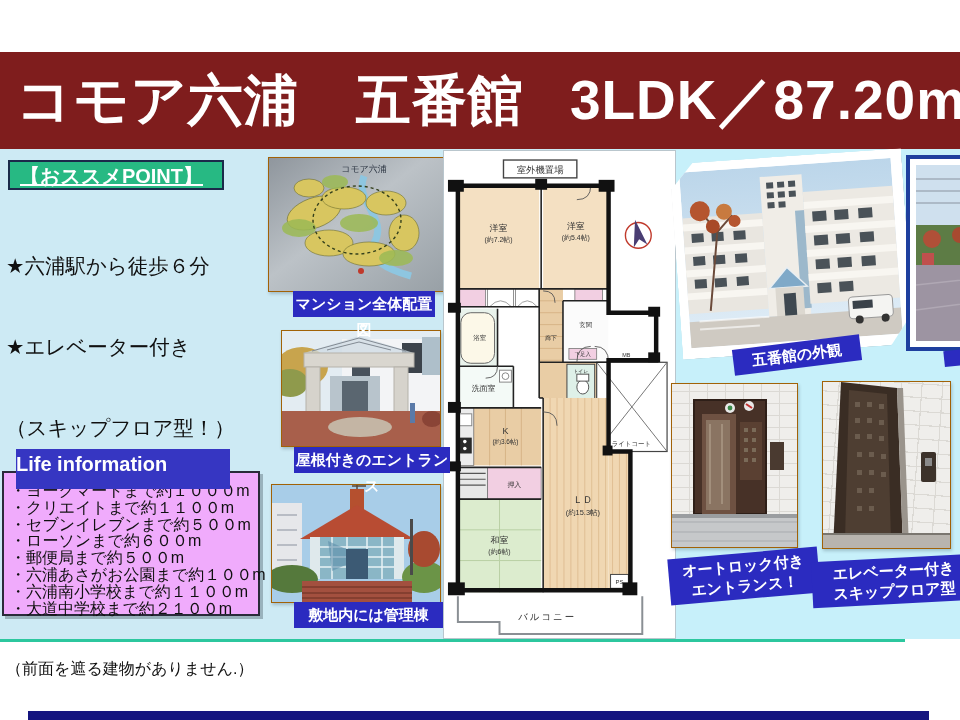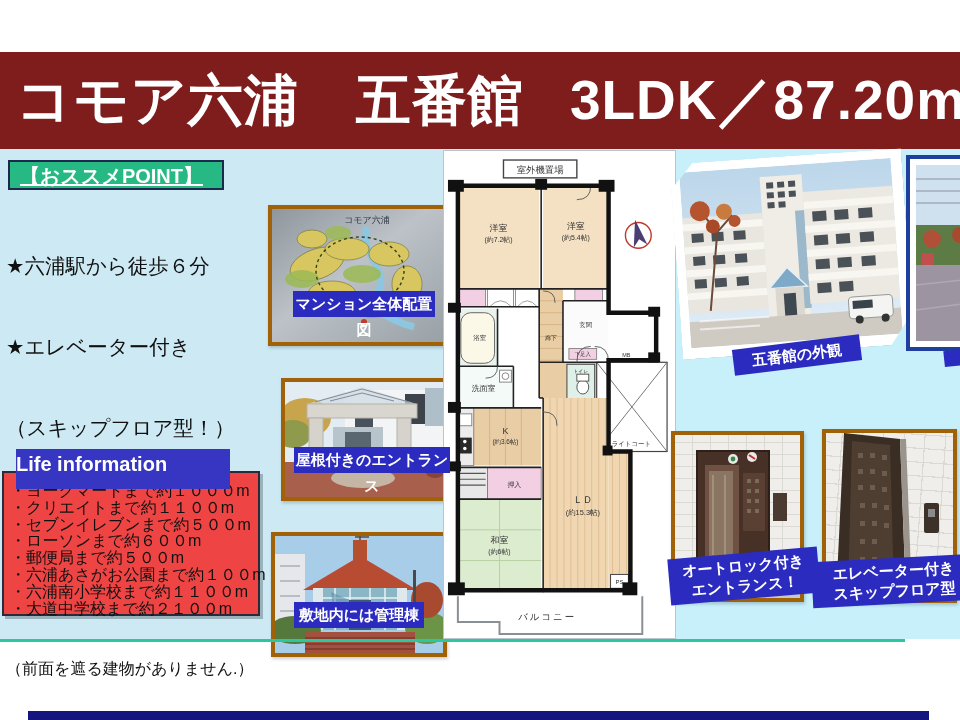--- a/index.html
+++ b/index.html
@@ -14,28 +14,28 @@
   
   #bg-cyan{left:0;top:149px;width:960px;height:490px;background:#cdeaf4;z-index:0;}
   #bg-cyan-r{left:566px;top:149px;width:394px;height:490px;background:#c7f0fa;z-index:0;}
   #divider{left:0;top:639px;width:905px;height:3px;background:#2cc79e;z-index:3;}
   #bottombar{left:28px;top:711px;width:901px;height:9px;background:#15157f;z-index:1;}
   
   #point-head{left:8px;top:160px;width:216px;height:30px;background:#27b983;border:2px solid #1b2a4a;color:#fff;font-weight:bold;font-size:20px;line-height:28px;padding-left:10px;z-index:2;box-sizing:border-box;text-decoration:underline;}
   #points{left:6px;top:198px;width:264px;z-index:2;color:#101010;font-size:20.5px;line-height:27px;white-space:pre;}
   #points .pt.small{font-size:16px;line-height:24px;}
   #life-head{left:16px;top:449px;width:214px;height:40px;background:#3636c2;color:#fff;font-weight:bold;font-size:20px;line-height:30px;z-index:3;box-sizing:border-box;}
-  #life-box{left:2px;top:471px;width:258px;height:145px;background:#ef4444;border:2px solid #2a2a3a;box-shadow:3px 3px 0 rgba(90,110,120,.45);z-index:2;box-sizing:border-box;padding:10px 8px 0 6px;}
+  #life-box{left:2px;top:471px;width:258px;height:145px;background:#f0abfc;border:2px solid #2a2a3a;box-shadow:3px 3px 0 rgba(90,110,120,.45);z-index:2;box-sizing:border-box;padding:10px 8px 0 6px;}
   #life-box .li{font-size:16px;line-height:16.8px;color:#101010;white-space:pre;}
   
   .cap{position:absolute;background:#2b2bc0;color:#fff;font-weight:bold;text-align:center;z-index:3;}
   .cap1{font-size:15px;height:26px;line-height:26px;}
   .cap2{font-size:15px;line-height:20px;padding:3px 6px;}
   
-  .photo{position:absolute;z-index:2;overflow:hidden;border:4px solid #a16207;box-shadow:1px 2px 3px rgba(40,60,70,.25);margin-top:48px;}
+  .photo{position:absolute;z-index:2;overflow:hidden;border:1px solid #a16207;box-shadow:1px 2px 3px rgba(40,60,70,.25);}
   .photo svg{display:block;}
   
   #plan{left:443px;top:150px;width:233px;height:489px;background:#fff;border:1px solid #b9c6cd;z-index:2;box-sizing:border-box;}
   #plan svg{display:block;width:231px;height:487px;}
   #plan text{fill:#333;font-family:"Liberation Sans","DejaVu Sans",sans-serif;}
   
   .tilewall{position:absolute;inset:0;background-color:#efeeeb;
     background-image:repeating-linear-gradient(0deg,transparent 0 11px,#dbd9d4 11px 12px),
                      repeating-linear-gradient(90deg,transparent 0 17px,#dbd9d4 17px 18px);}
   
@@ -156,21 +156,21 @@
       <polygon points="56,56 92,72 60,86" fill="#5a8aa8" opacity=".55"></polygon>
       <rect x="74" y="64" width="22" height="30" fill="#3c5a74"></rect>
       <ellipse cx="20" cy="94" rx="26" ry="14" fill="#55793c"></ellipse>
       <ellipse cx="152" cy="92" rx="22" ry="16" fill="#6b9447"></ellipse>
       <ellipse cx="152" cy="64" rx="16" ry="18" fill="#a84a30"></ellipse>
       <rect x="138" y="34" width="3" height="56" fill="#4a4a4a"></rect>
       <rect x="30" y="96" width="110" height="21" fill="#a3503f"></rect>
       <path d="M30,102 H140 M30,108 H140 M30,113 H140" stroke="#7c3a2c" stroke-width="1.5"></path>
     </svg>
   </div>
-  <div class="cap cap1" style="left:294px;top:602px;width:130px;">敷地内には管理棟</div>
+  <div class="cap cap1" style="left:294px;top:602px;width:149px;">敷地内には管理棟</div>
 
   <div class="abs" id="plan">
     <svg viewBox="0 0 233 489">
 
       <rect x="14" y="34" width="82" height="104" fill="#f4e0c2"></rect>
       <rect x="100" y="34" width="66" height="104" fill="#f4e0c2"></rect>
       <rect x="14" y="138" width="28" height="18" fill="#f2cfe2" stroke="#777" stroke-width="0.8"></rect>
       <rect x="44" y="138" width="26" height="18" fill="#fff" stroke="#777" stroke-width="0.8"></rect>
       <rect x="72" y="138" width="24" height="18" fill="#fff" stroke="#777" stroke-width="0.8"></rect>
       <path d="M46,156 Q57,144 68,156 M74,156 Q84,144 94,156" stroke="#888" fill="none" stroke-width="0.8"></path>

